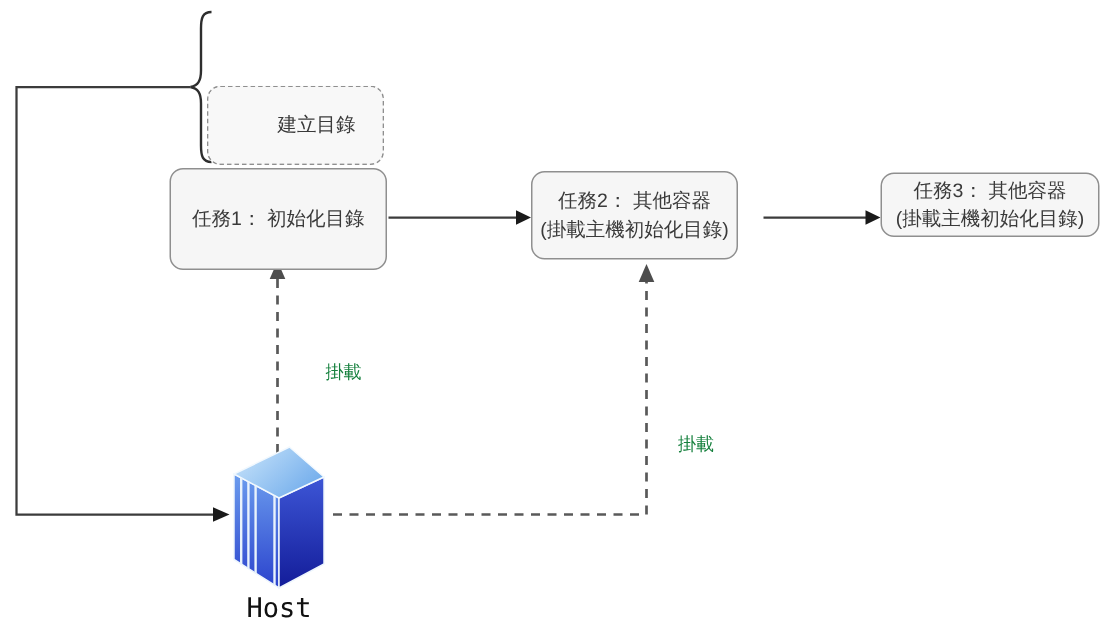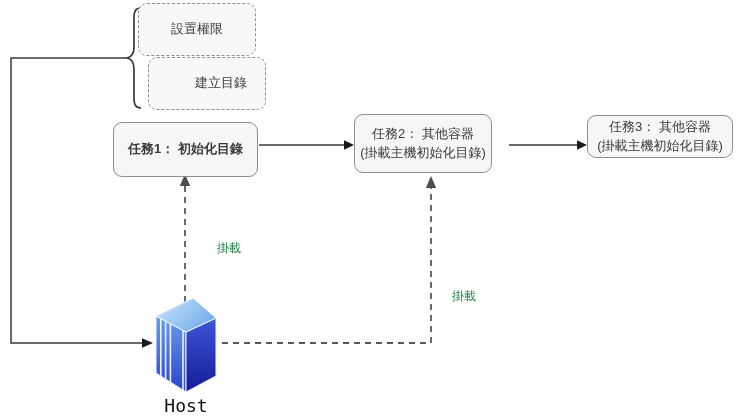--- a/index.html
+++ b/index.html
@@ -9,22 +9,22 @@
   }
   .svg-layer{position:absolute;left:0;top:0;width:740px;height:417px;}
   .node{
     position:absolute;display:flex;flex-direction:column;align-items:center;justify-content:center;
     background:#f6f6f6;border:1px solid #8f8f8f;border-radius:9px;
     color:#3a3a3a;font-size:13px;line-height:1.45;text-align:center;box-sizing:border-box;
     padding:2px 4px;
   }
   .node.dashed{border-style:dashed;background:#f8f8f8;}
   .sub1{left:138px;top:3px;width:118px;height:53px;}
-  .sub2{left:148px;top:57px;width:118px;height:53px;padding-left:32px;}
-  .task1{left:113px;top:122px;width:145px;height:55px;font-weight:bold;}
+  .sub2{left:138px;top:57px;width:118px;height:53px;padding-left:32px;}
+  .task1{left:113px;top:112px;width:145px;height:68px;}
   .task2{left:354px;top:114px;width:138px;height:59px;}
   .task3{left:587px;top:115px;width:146px;height:43px;}
   .edge-label{
     position:absolute;color:#15803d;font-size:12px;white-space:nowrap;
   }
   .mount1{left:217px;top:240px;}
   .mount2{left:452px;top:288px;}
   .host-label{
     position:absolute;left:146px;top:395px;width:80px;text-align:center;
     font-family:"DejaVu Sans Mono","Liberation Mono",monospace;font-size:18px;color:#111111;
@@ -72,23 +72,20 @@
       <polygon points="156,316 186,332 186,392 156,373" fill="url(#gradFront)" stroke="#eef6fd" stroke-width="1"></polygon>
       <polygon points="186,332 216,318 216,376 186,392" fill="url(#gradSide)" stroke="#eef6fd" stroke-width="1"></polygon>
       <polygon points="193,298 216,318 186,332 156,316" fill="url(#gradTop)" stroke="#f3f9fe" stroke-width="1"></polygon>
       <line x1="160.8" y1="318.6" x2="160.8" y2="376.1" stroke="#e9f3fc" stroke-width="1.6"></line>
       <line x1="165.6" y1="321.1" x2="165.6" y2="379.1" stroke="#e9f3fc" stroke-width="1.6"></line>
       <line x1="170.4" y1="323.7" x2="170.4" y2="382.1" stroke="#e9f3fc" stroke-width="1.6"></line>
       <line x1="183" y1="330.4" x2="183" y2="390.1" stroke="#e9f3fc" stroke-width="1.6"></line>
     </g>
   </svg>
 
-  <div class="node dashed sub1">
-    <span>設置權限</span>
-  </div>
   <div class="node dashed sub2">
     <span>建立目錄</span>
   </div>
 
   <div class="node task1">
     <span>任務1： 初始化目錄</span>
   </div>
   <div class="node task2">
     <span>任務2： 其他容器</span>
     <span>(掛載主機初始化目錄)</span>

